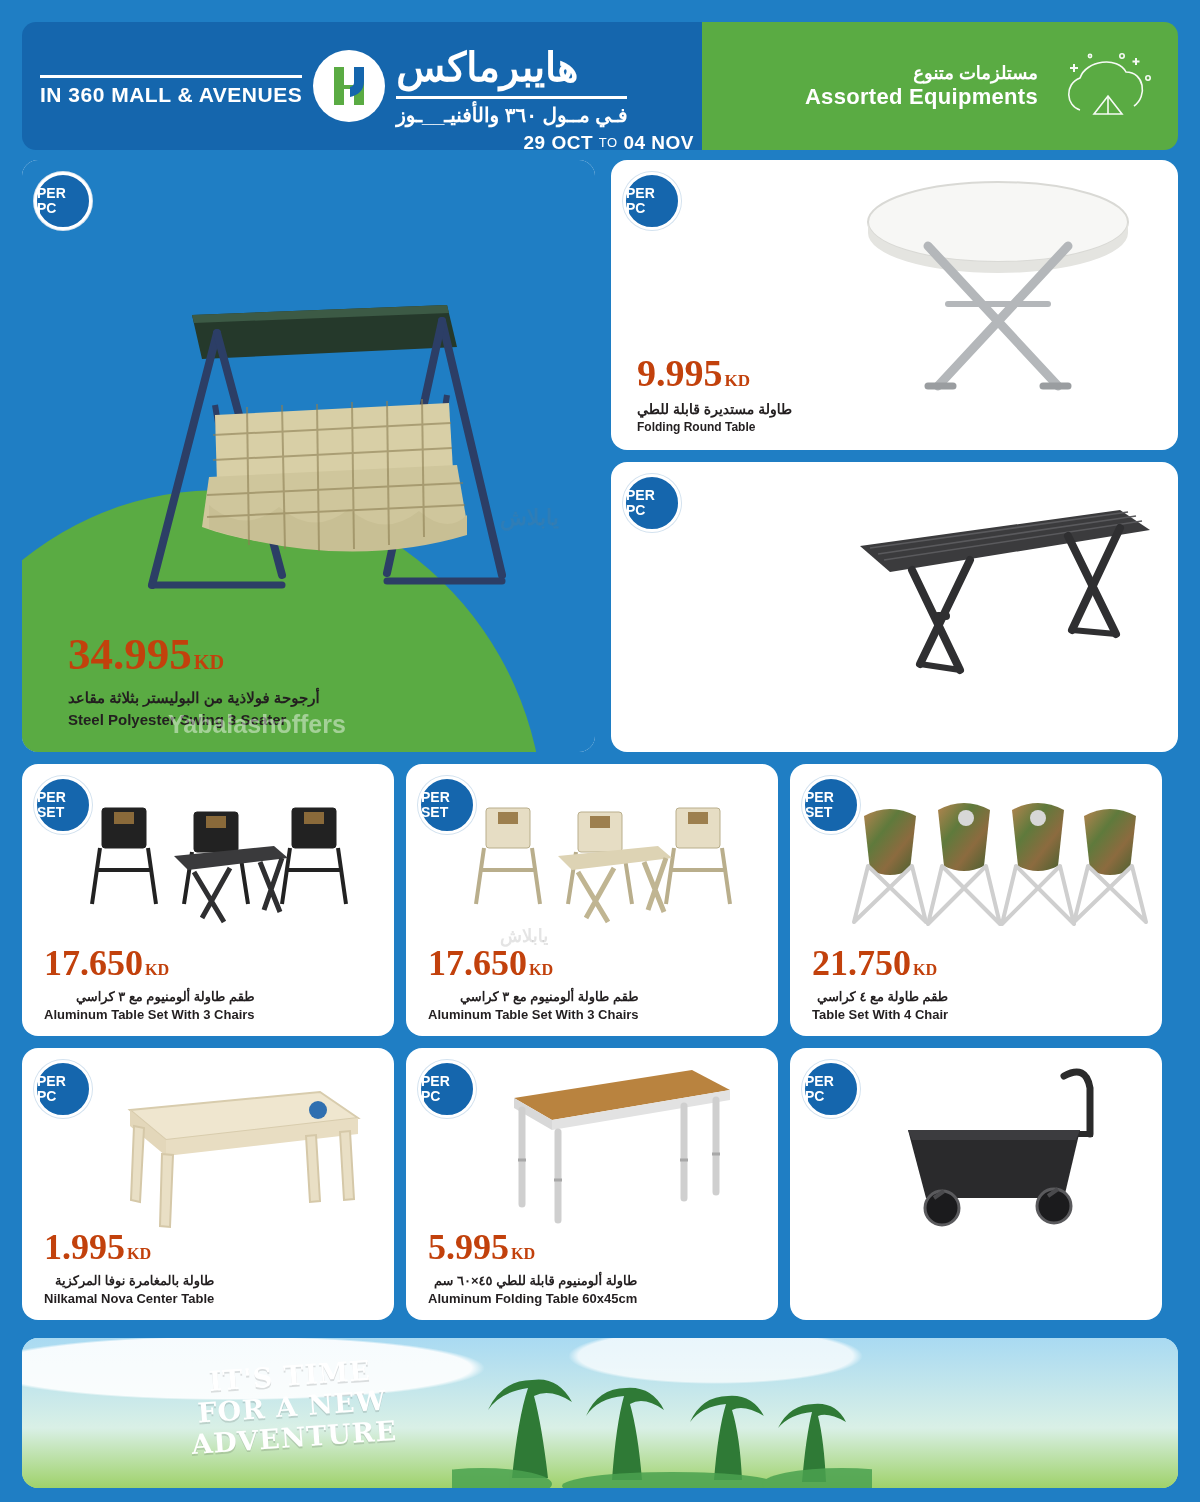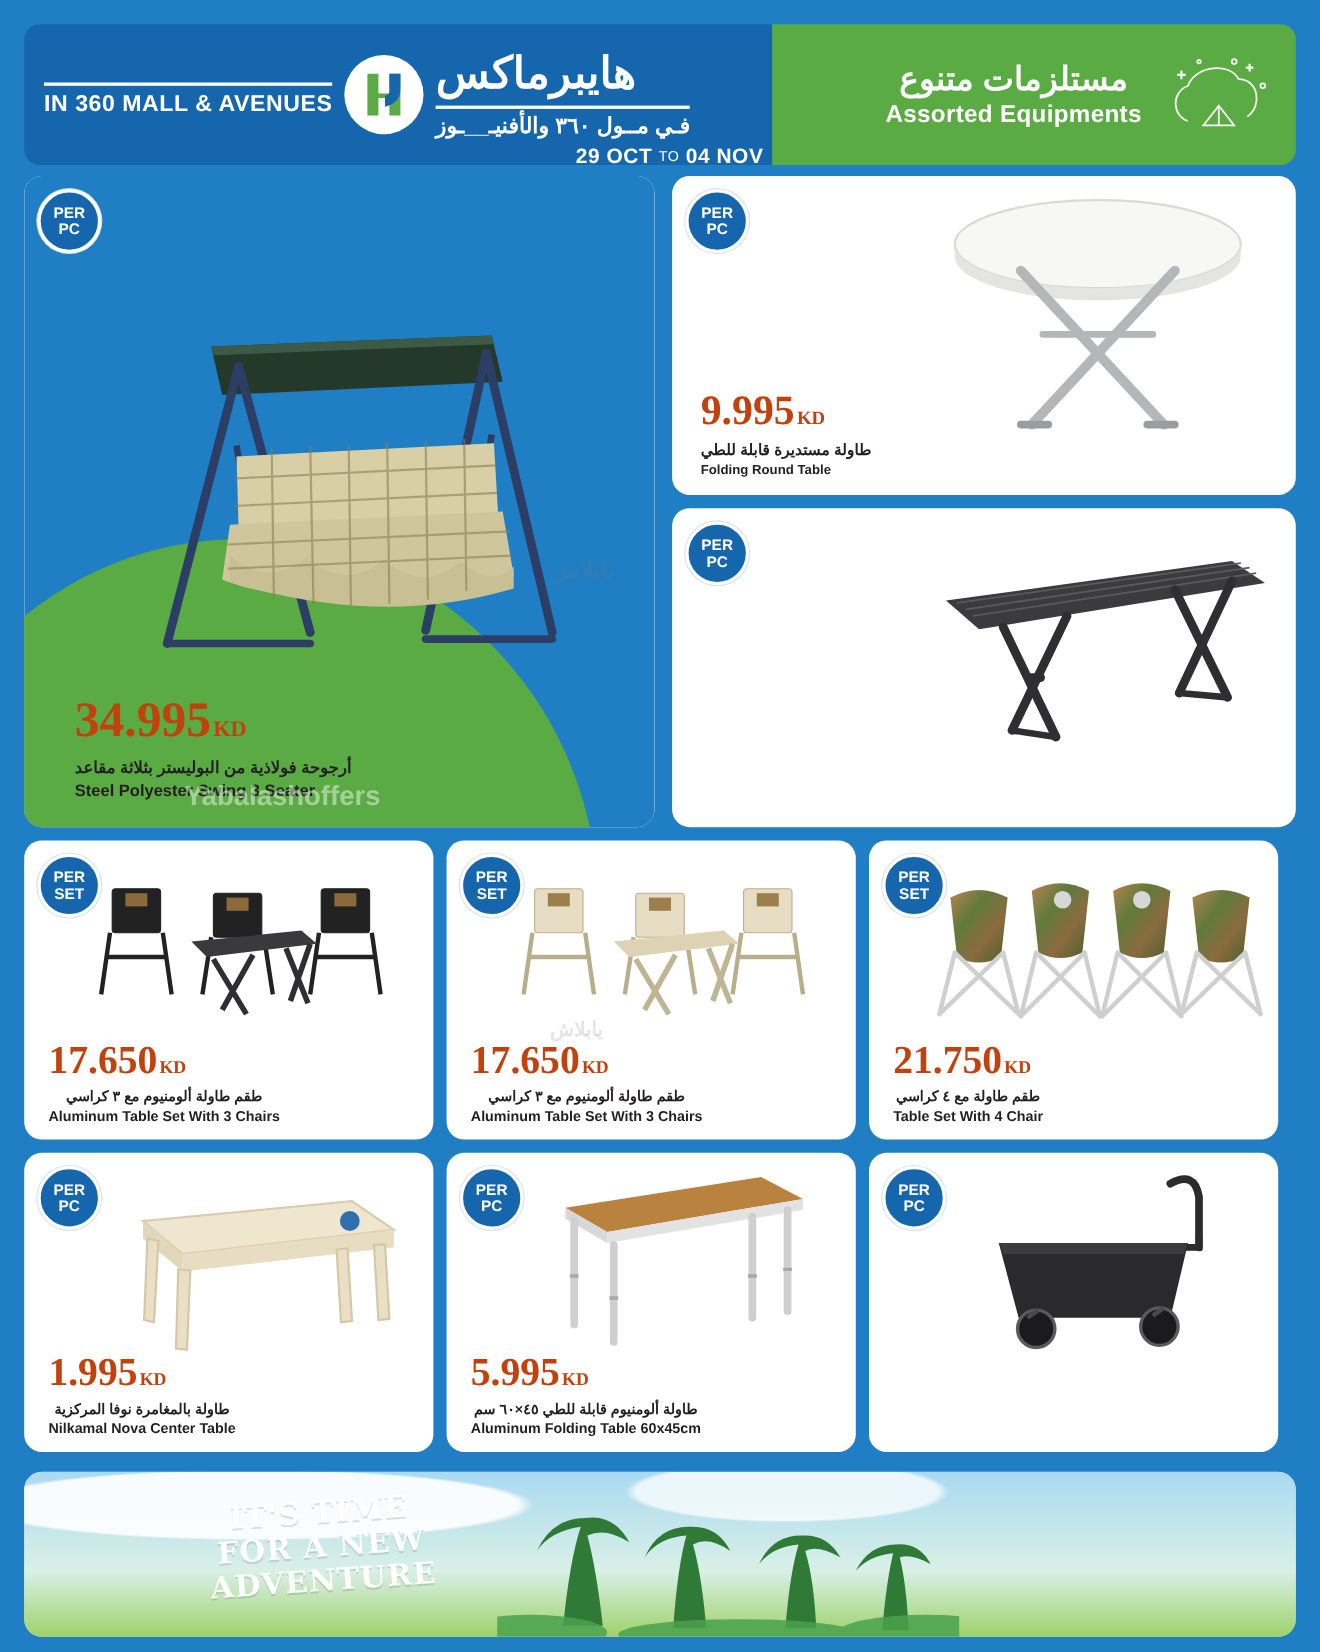--- a/index.html
+++ b/index.html
@@ -115,25 +115,24 @@
     padding-right: 26px;
     position: relative;
   }
   .cat-text {
     color: #ffffff;
     text-align: right;
     line-height: 1.15;
     margin-right: 22px;
   }
   .cat-text .ar {
-    font-size: 30px;
+    font-size: 18px;
     font-weight: bold;
     display: block;
     direction: rtl;
-    text-align: center;
   }
   .cat-text .en {
     font-size: 22px;
     font-weight: bold;
     display: block;
     letter-spacing: 0.3px;
   }
   .cat-icon {
     width: 92px;
     height: 76px;
@@ -159,38 +158,37 @@
     width: 52px; height: 52px;
     border-radius: 50%;
     background: #1566ad;
     border: 3px solid #ffffff;
     color: #ffffff;
     font-size: 14px;
     font-weight: bold;
     line-height: 1.05;
     display: flex;
     flex-direction: column;
-    align-items: center;
     justify-content: center;
     z-index: 5;
     box-shadow: 0 0 0 1px #d3e2ef;
   }
   .price {
     color: #c2410c;
     font-weight: bold;
     line-height: 1;
     font-family: Liberation Serif, serif;
   }
   .price .kd {
     font-size: 0.45em;
     margin-left: 2px;
   }
   .name-ar {
     direction: rtl;
-    text-align: center;
+    text-align: right;
     color: #231f20;
     font-weight: bold;
   }
   .name-en {
     color: #231f20;
     font-weight: bold;
   }
   
   .card-big { left: 0; top: 0; width: 573px; height: 592px; }
   .card-big .swoosh2 {

